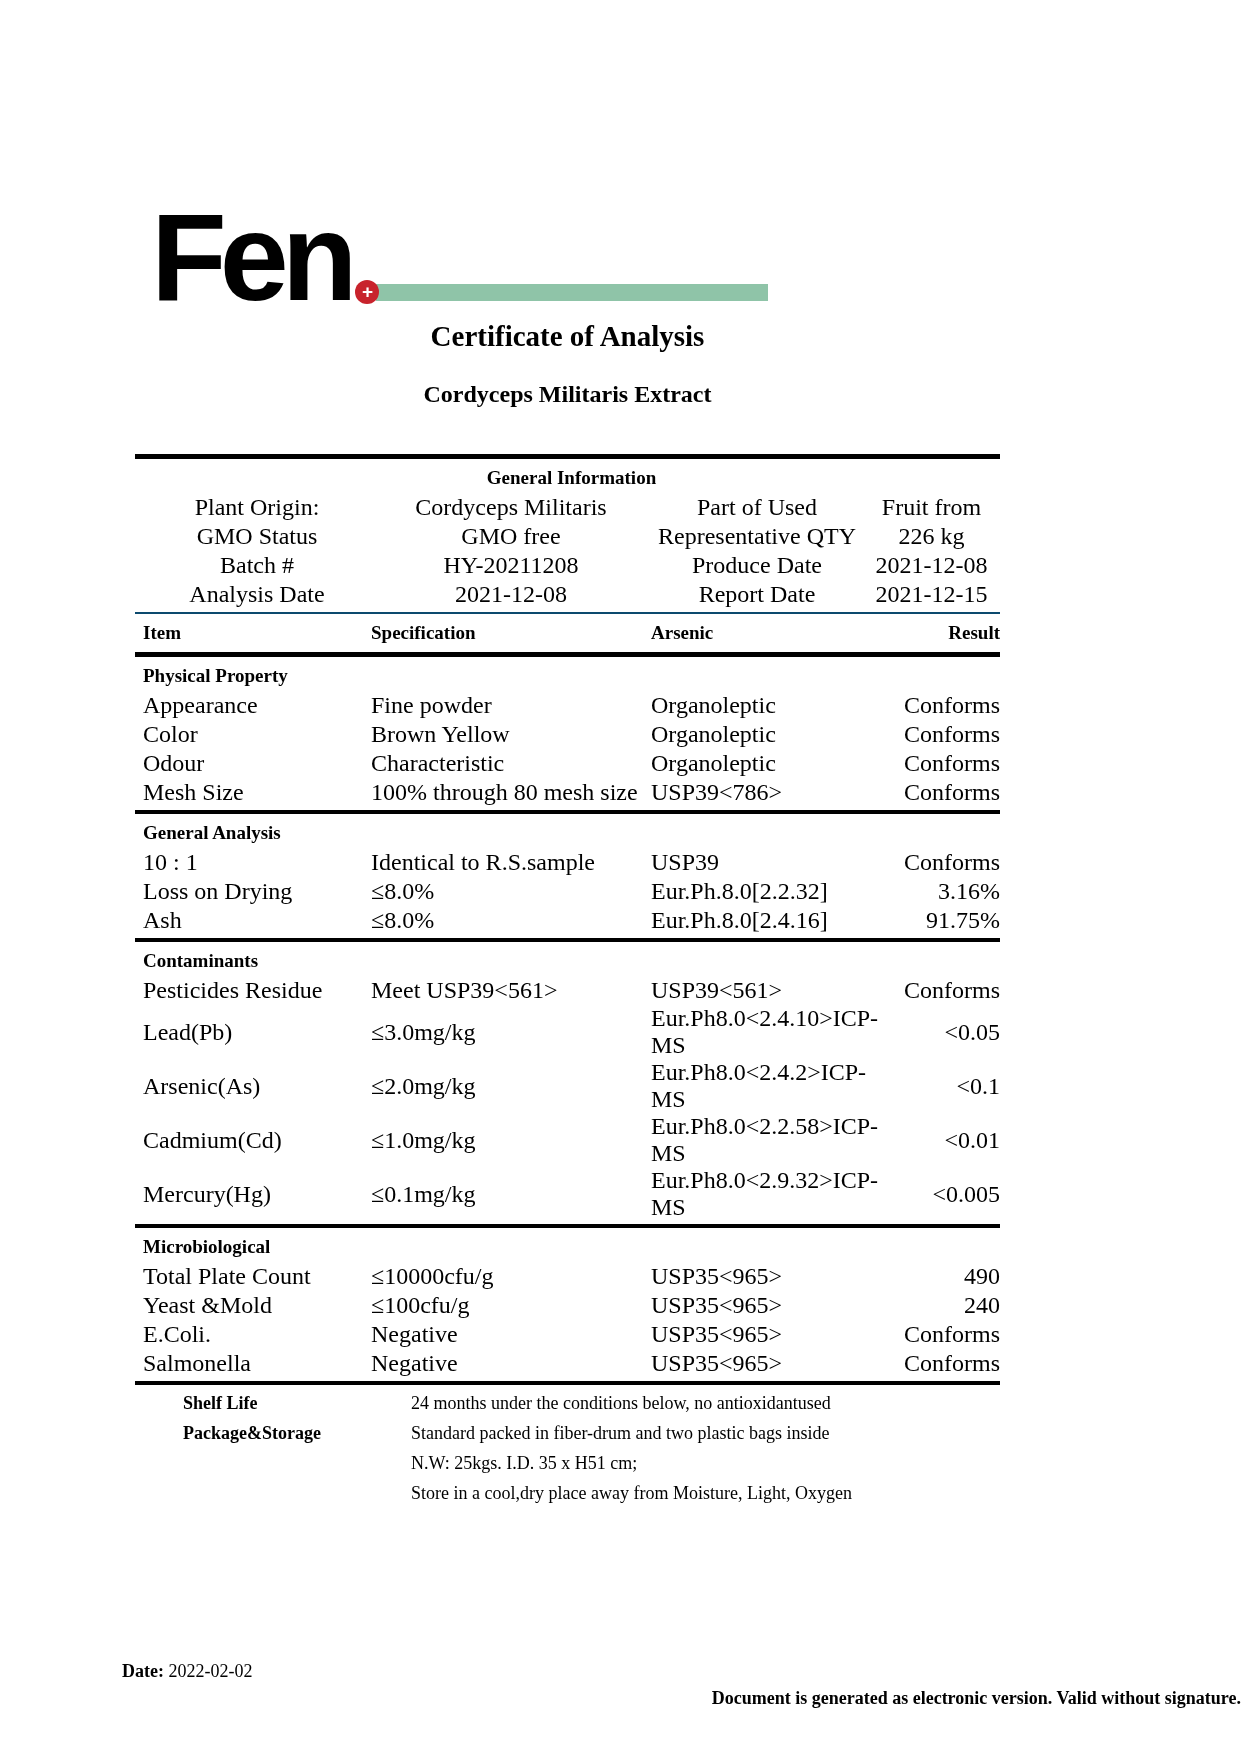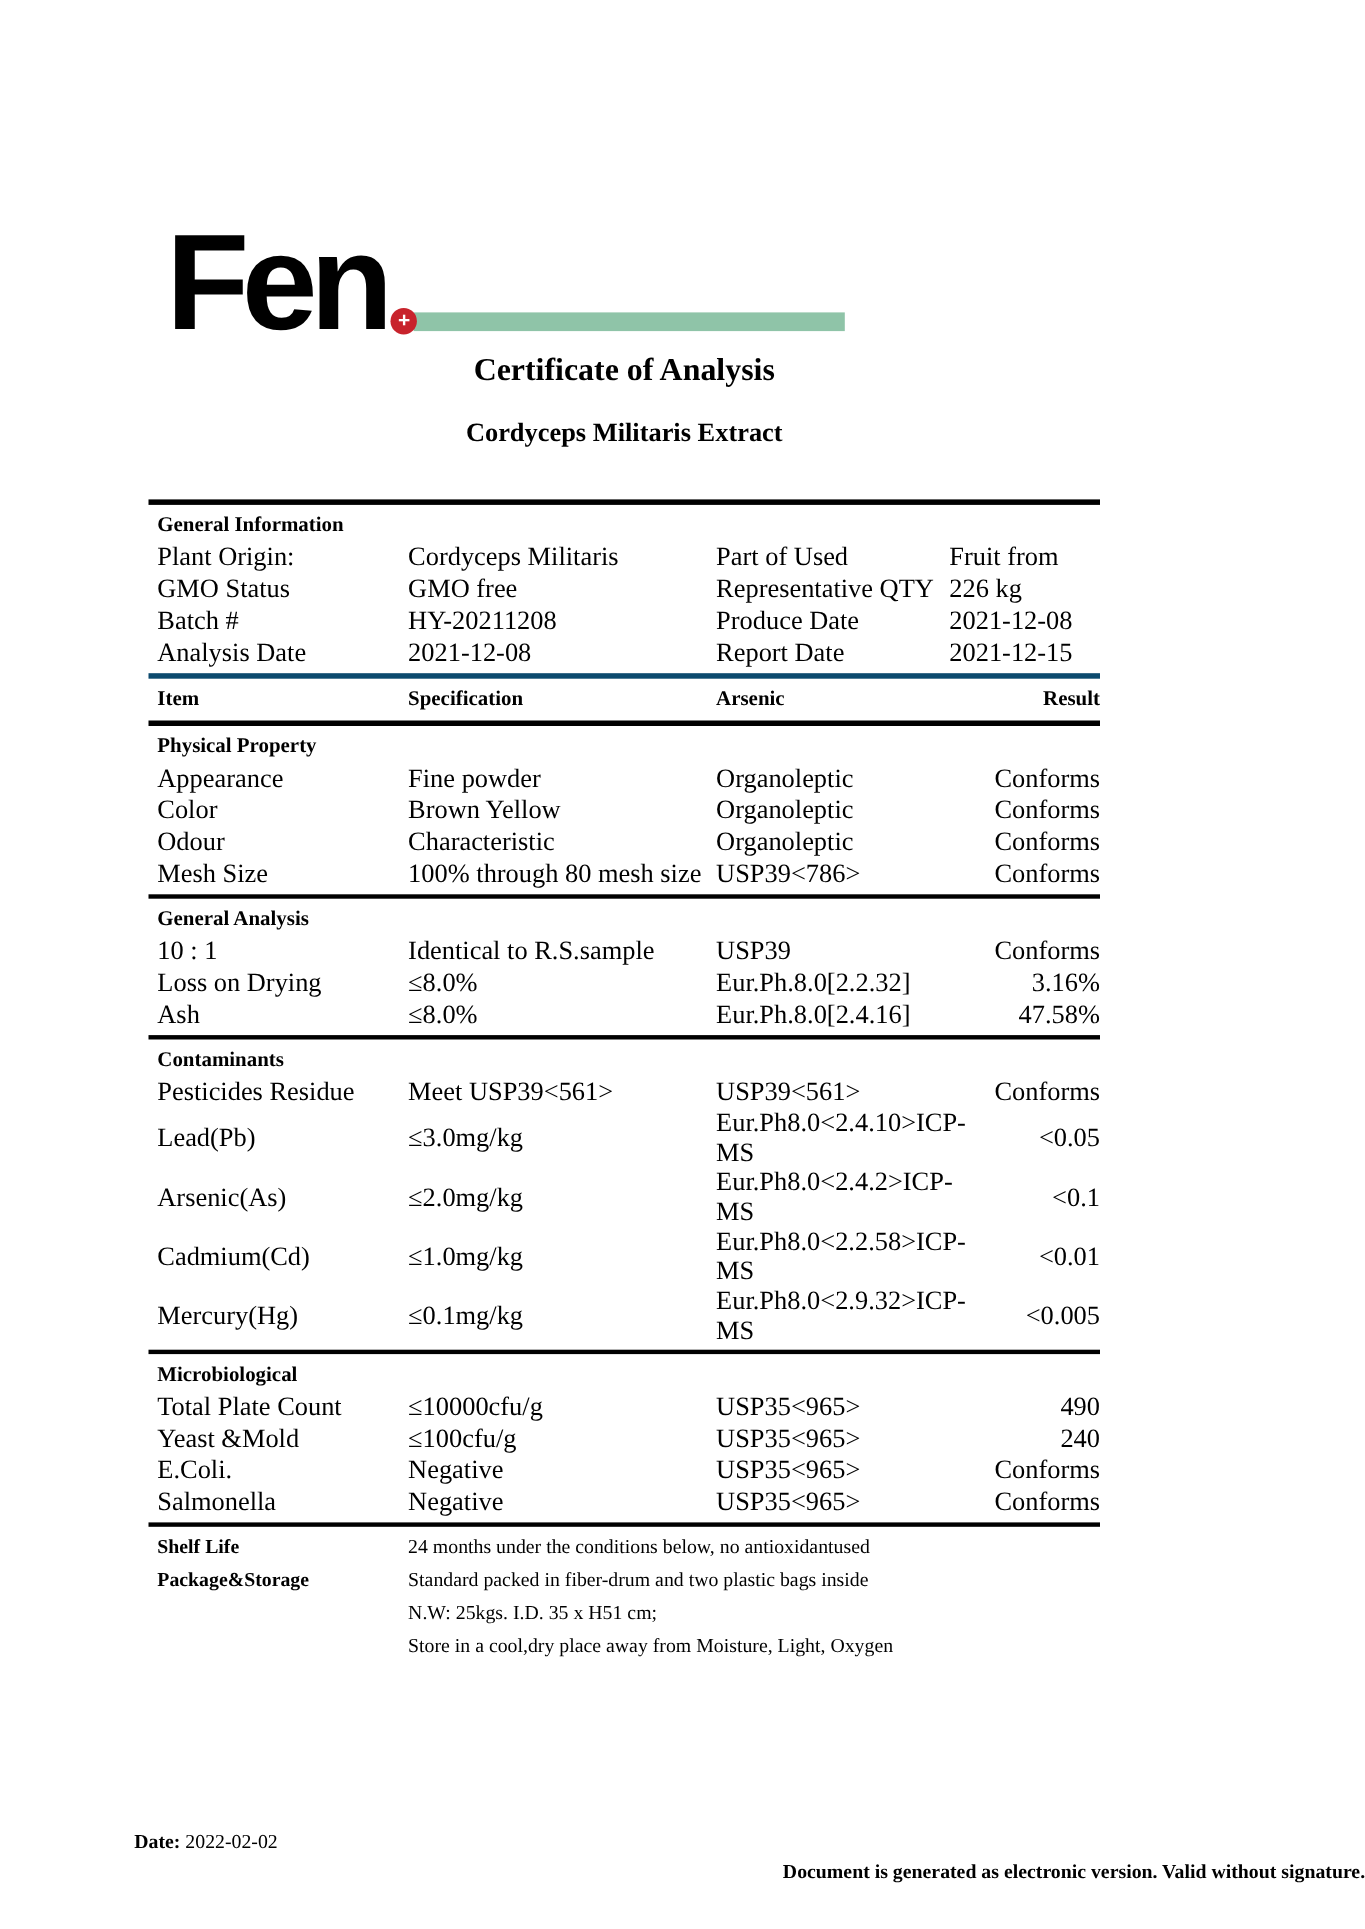--- a/index.html
+++ b/index.html
@@ -39,24 +39,24 @@
   .coa { width:865px; margin:46px 0 0 135px; border-top:5px solid #000; }
   .sec-heading { font-weight:bold; font-size:19px; padding:8px 0 4px 8px; }
   .row {
     display:grid; grid-template-columns:228px 280px 212px 1fr;
     font-size:24px; min-height:29px; align-items:center; padding-left:8px;
   }
   .cols-header {
     border-bottom:5px solid #000; font-weight:bold; font-size:19px;
     min-height:38px;
   }
-  .gi-block { border-bottom:5px solid #0c4a6e; padding-bottom:3px; }
+  .gi-block { border-bottom:2px solid #0c4a6e; padding-bottom:3px;text-align:center; }
   .spec-section { border-bottom:4px solid #000; padding-bottom:3px; }
   .spec-row .c4, .cols-header .c4 { text-align:right; }
-  .storage-block { padding-top:3px; }
+  .storage-block { padding-top:3px;margin-left:40px; }
   .storage-row {
     display:grid; grid-template-columns:228px 1fr; padding-left:8px;
     font-size:18px; min-height:30px; align-items:center;
   }
   .storage-row .s1 { font-weight:bold; }
 
   
   .footer { margin:150px 0 0 122px; font-size:18px; line-height:1.5; }
   .footer .b { font-weight:bold;text-align:right; }
 </style>
@@ -166,21 +166,21 @@
     <span class="c c1">Loss on Drying</span>
     <span class="c c2">≤8.0%</span>
     <span class="c c3">Eur.Ph.8.0[2.2.32]</span>
     <span class="c c4">3.16%</span>
   </div>
 
   <div class="row spec-row">
     <span class="c c1">Ash</span>
     <span class="c c2">≤8.0%</span>
     <span class="c c3">Eur.Ph.8.0[2.4.16]</span>
-    <span class="c c4">47.58%</span>
+    <span class="c c4">91.75%</span>
   </div>
 </div>
   </div>
 
   <div class="spec-section">
     <div class="sec-heading">Contaminants</div>
     <div class="sec-rows">
   <div class="row spec-row">
     <span class="c c1">Pesticides Residue</span>
     <span class="c c2">Meet USP39&lt;561&gt;</span>

